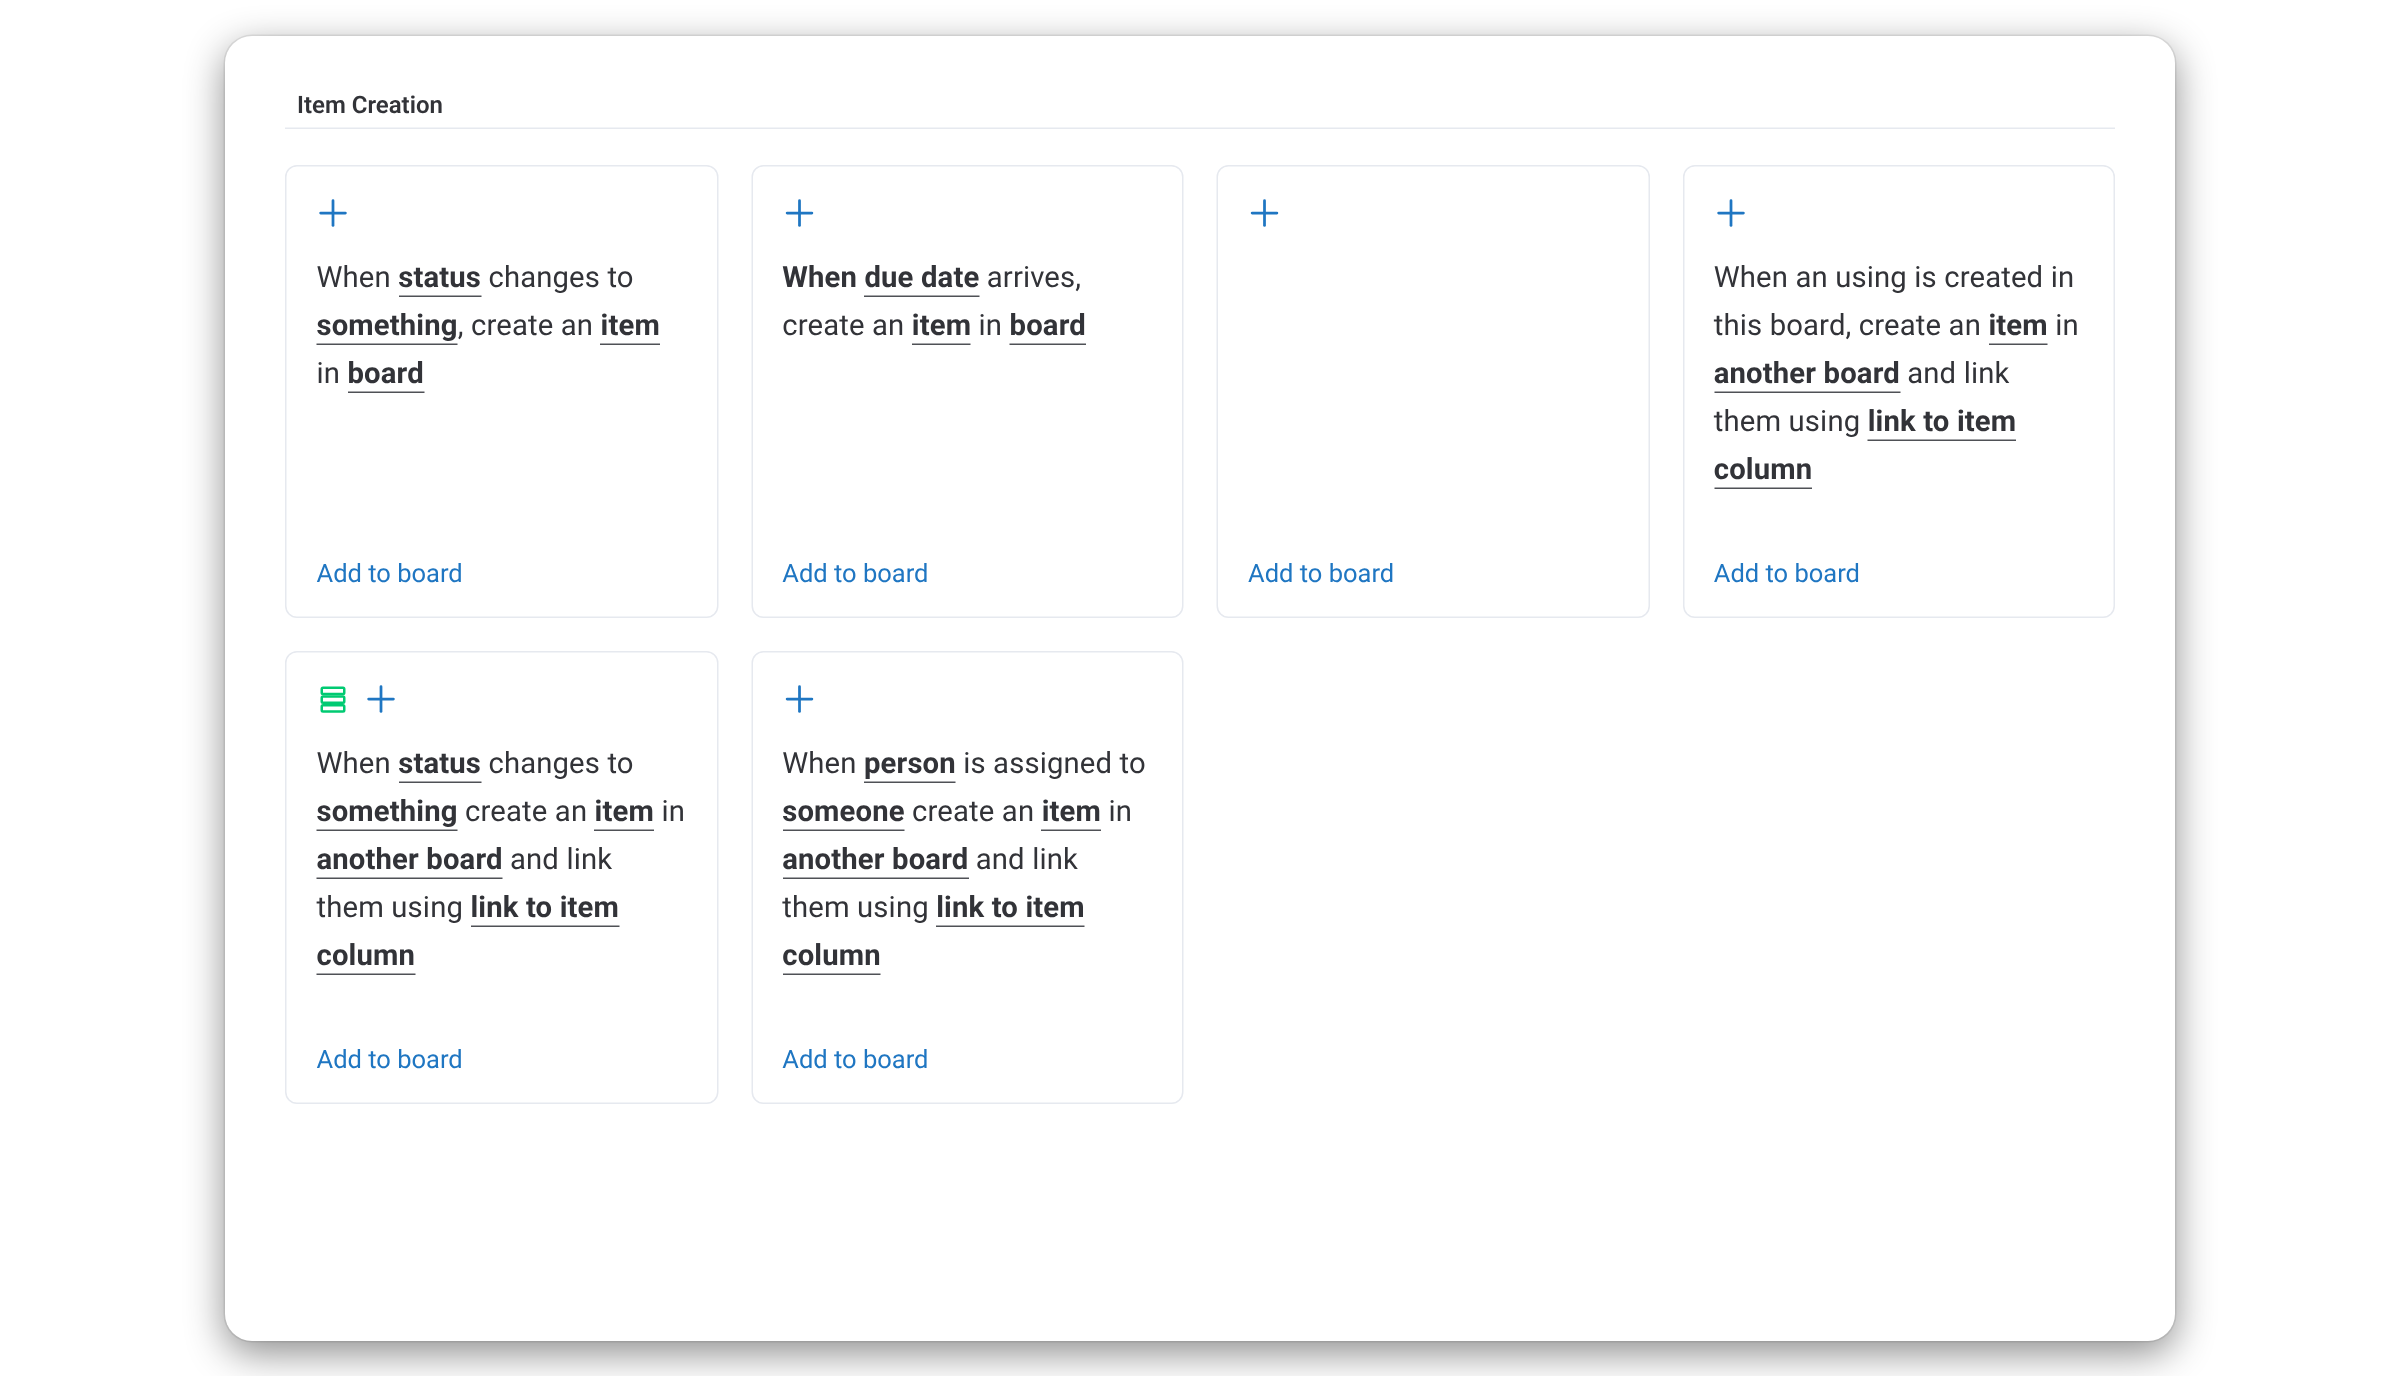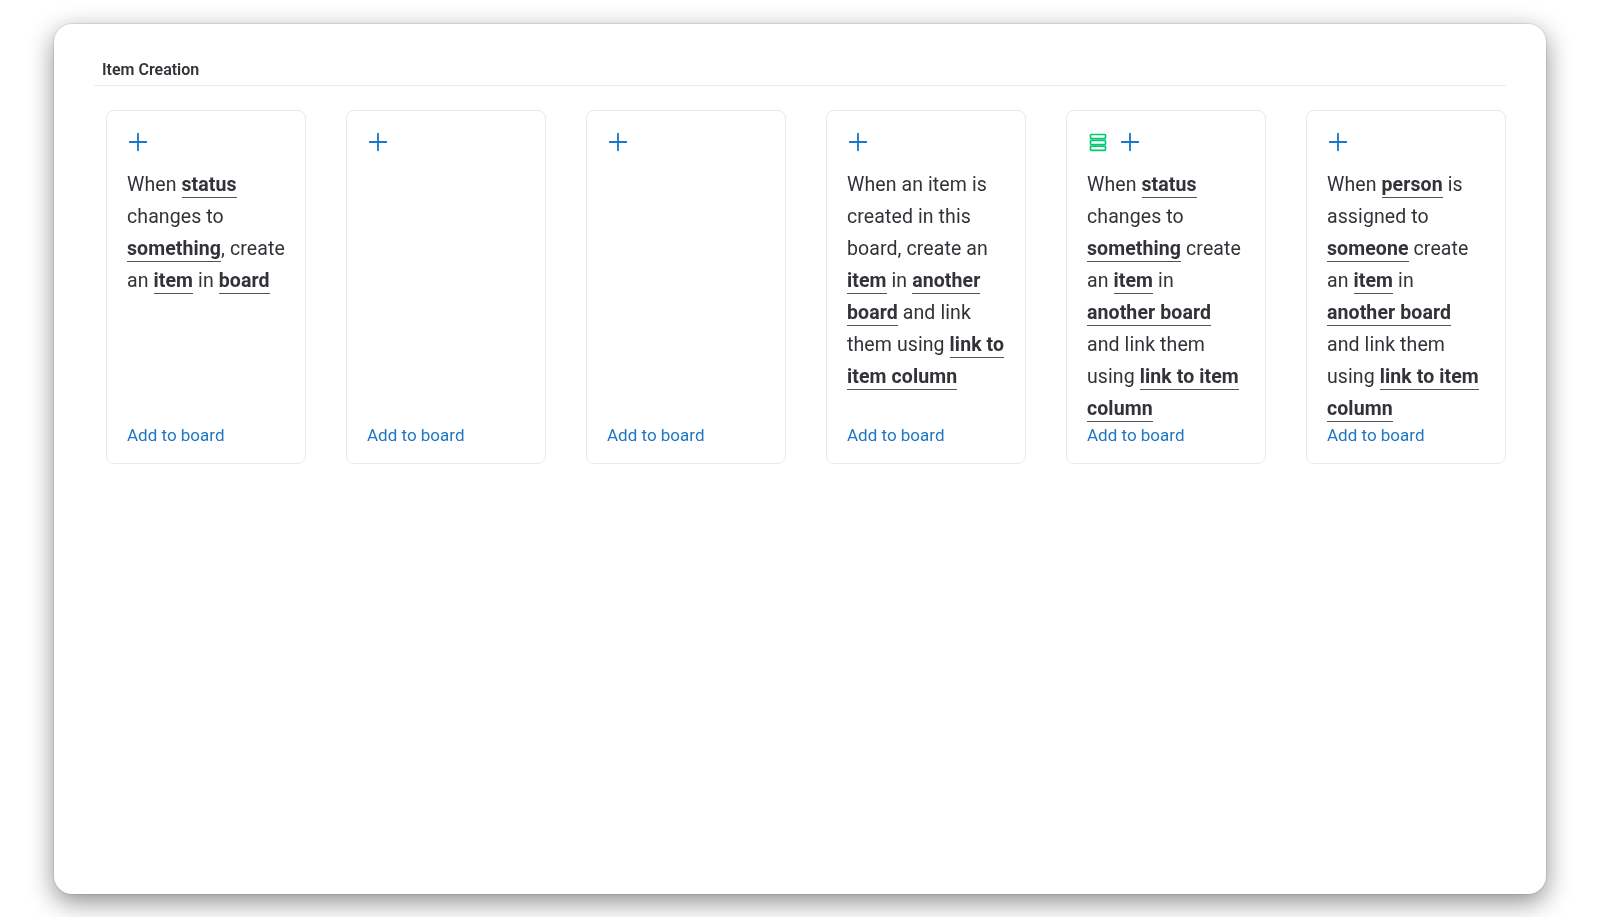--- a/index.html
+++ b/index.html
@@ -7,43 +7,42 @@
     margin: 0; padding: 0;
     width: 1600px; height: 917px;
     background: #ffffff;
     font-family: -apple-system, BlinkMacSystemFont, "Segoe UI", Roboto, Helvetica, Arial, sans-serif;
     -webkit-font-smoothing: antialiased;
   }
   .frame {
     position: absolute;
     left: 50%; top: 50%;
     transform: translate(-50%, -50%);
-    width: 1492px;
+    width: 1300px;
     height: 870px;
     background: #ffffff;
     border-radius: 18px;
     box-shadow: 0 8px 26px rgba(0,0,0,0.45), 0 0 0 1px rgba(0,0,0,0.08);
     padding: 36px 40px 30px 40px;
   }
   .section-title {
     font-size: 16px;
     font-weight: 600;
     color: #323338;
     margin: 0 0 6px 8px;
   }
   .hr {
     border: none;
     border-top: 1px solid #e6e9ef;
     margin: 0 0 24px 0;
   }
   .grid {
     display: grid;
-    grid-template-columns: repeat(6, 1fr);
-    gap: 40px;
-    margin-left: 12px;
+    grid-template-columns: repeat(4, 1fr);
+    gap: 22px;
   }
   .card {
     border: 1px solid #e6e9ef;
     border-radius: 8px;
     padding: 20px 20px 18px 20px;
     min-height: 302px;
     display: flex;
     flex-direction: column;
   }
   .card-icons {
@@ -97,20 +96,21 @@
       </div>
       <div class="card">
         <div class="card-icons">
           <span class="icon">
             <svg viewBox="0 0 24 24" width="22" height="22" fill="none" stroke="#1f76c2" stroke-width="2" stroke-linecap="round">
               <line x1="12" y1="3" x2="12" y2="21"></line>
               <line x1="3" y1="12" x2="21" y2="12"></line>
             </svg>
           </span>
         </div>
+        <div class="card-text"><span class="tok bold">When </span><span class="tok bold under">due date</span><span class="tok"> arrives, create an </span><span class="tok bold under">item</span><span class="tok"> in </span><span class="tok bold under">board</span></div>
         <div class="spacer"></div>
         <button class="card-action">Add to board</button>
       </div>
       <div class="card">
         <div class="card-icons">
           <span class="icon">
             <svg viewBox="0 0 24 24" width="22" height="22" fill="none" stroke="#1f76c2" stroke-width="2" stroke-linecap="round">
               <line x1="12" y1="3" x2="12" y2="21"></line>
               <line x1="3" y1="12" x2="21" y2="12"></line>
             </svg>
@@ -121,21 +121,21 @@
       </div>
       <div class="card">
         <div class="card-icons">
           <span class="icon">
             <svg viewBox="0 0 24 24" width="22" height="22" fill="none" stroke="#1f76c2" stroke-width="2" stroke-linecap="round">
               <line x1="12" y1="3" x2="12" y2="21"></line>
               <line x1="3" y1="12" x2="21" y2="12"></line>
             </svg>
           </span>
         </div>
-        <div class="card-text"><span class="tok">When an item is created in this board, create an </span><span class="tok bold under">item</span><span class="tok"> in </span><span class="tok bold under">another board</span><span class="tok"> and link them using </span><span class="tok bold under">link to item column</span></div>
+        <div class="card-text"><span class="tok">When an using is created in this board, create an </span><span class="tok bold under">item</span><span class="tok"> in </span><span class="tok bold under">another board</span><span class="tok"> and link them using </span><span class="tok bold under">link to item column</span></div>
         <div class="spacer"></div>
         <button class="card-action">Add to board</button>
       </div>
       <div class="card">
         <div class="card-icons">
           <span class="icon">
             <svg viewBox="0 0 24 24" width="20" height="20" fill="none" stroke="#00ca72" stroke-width="2" stroke-linecap="round">
               <rect x="3" y="3" width="18" height="5" rx="1"></rect>
               <rect x="3" y="10" width="18" height="5" rx="1"></rect>
               <rect x="3" y="17" width="18" height="5" rx="1"></rect>

